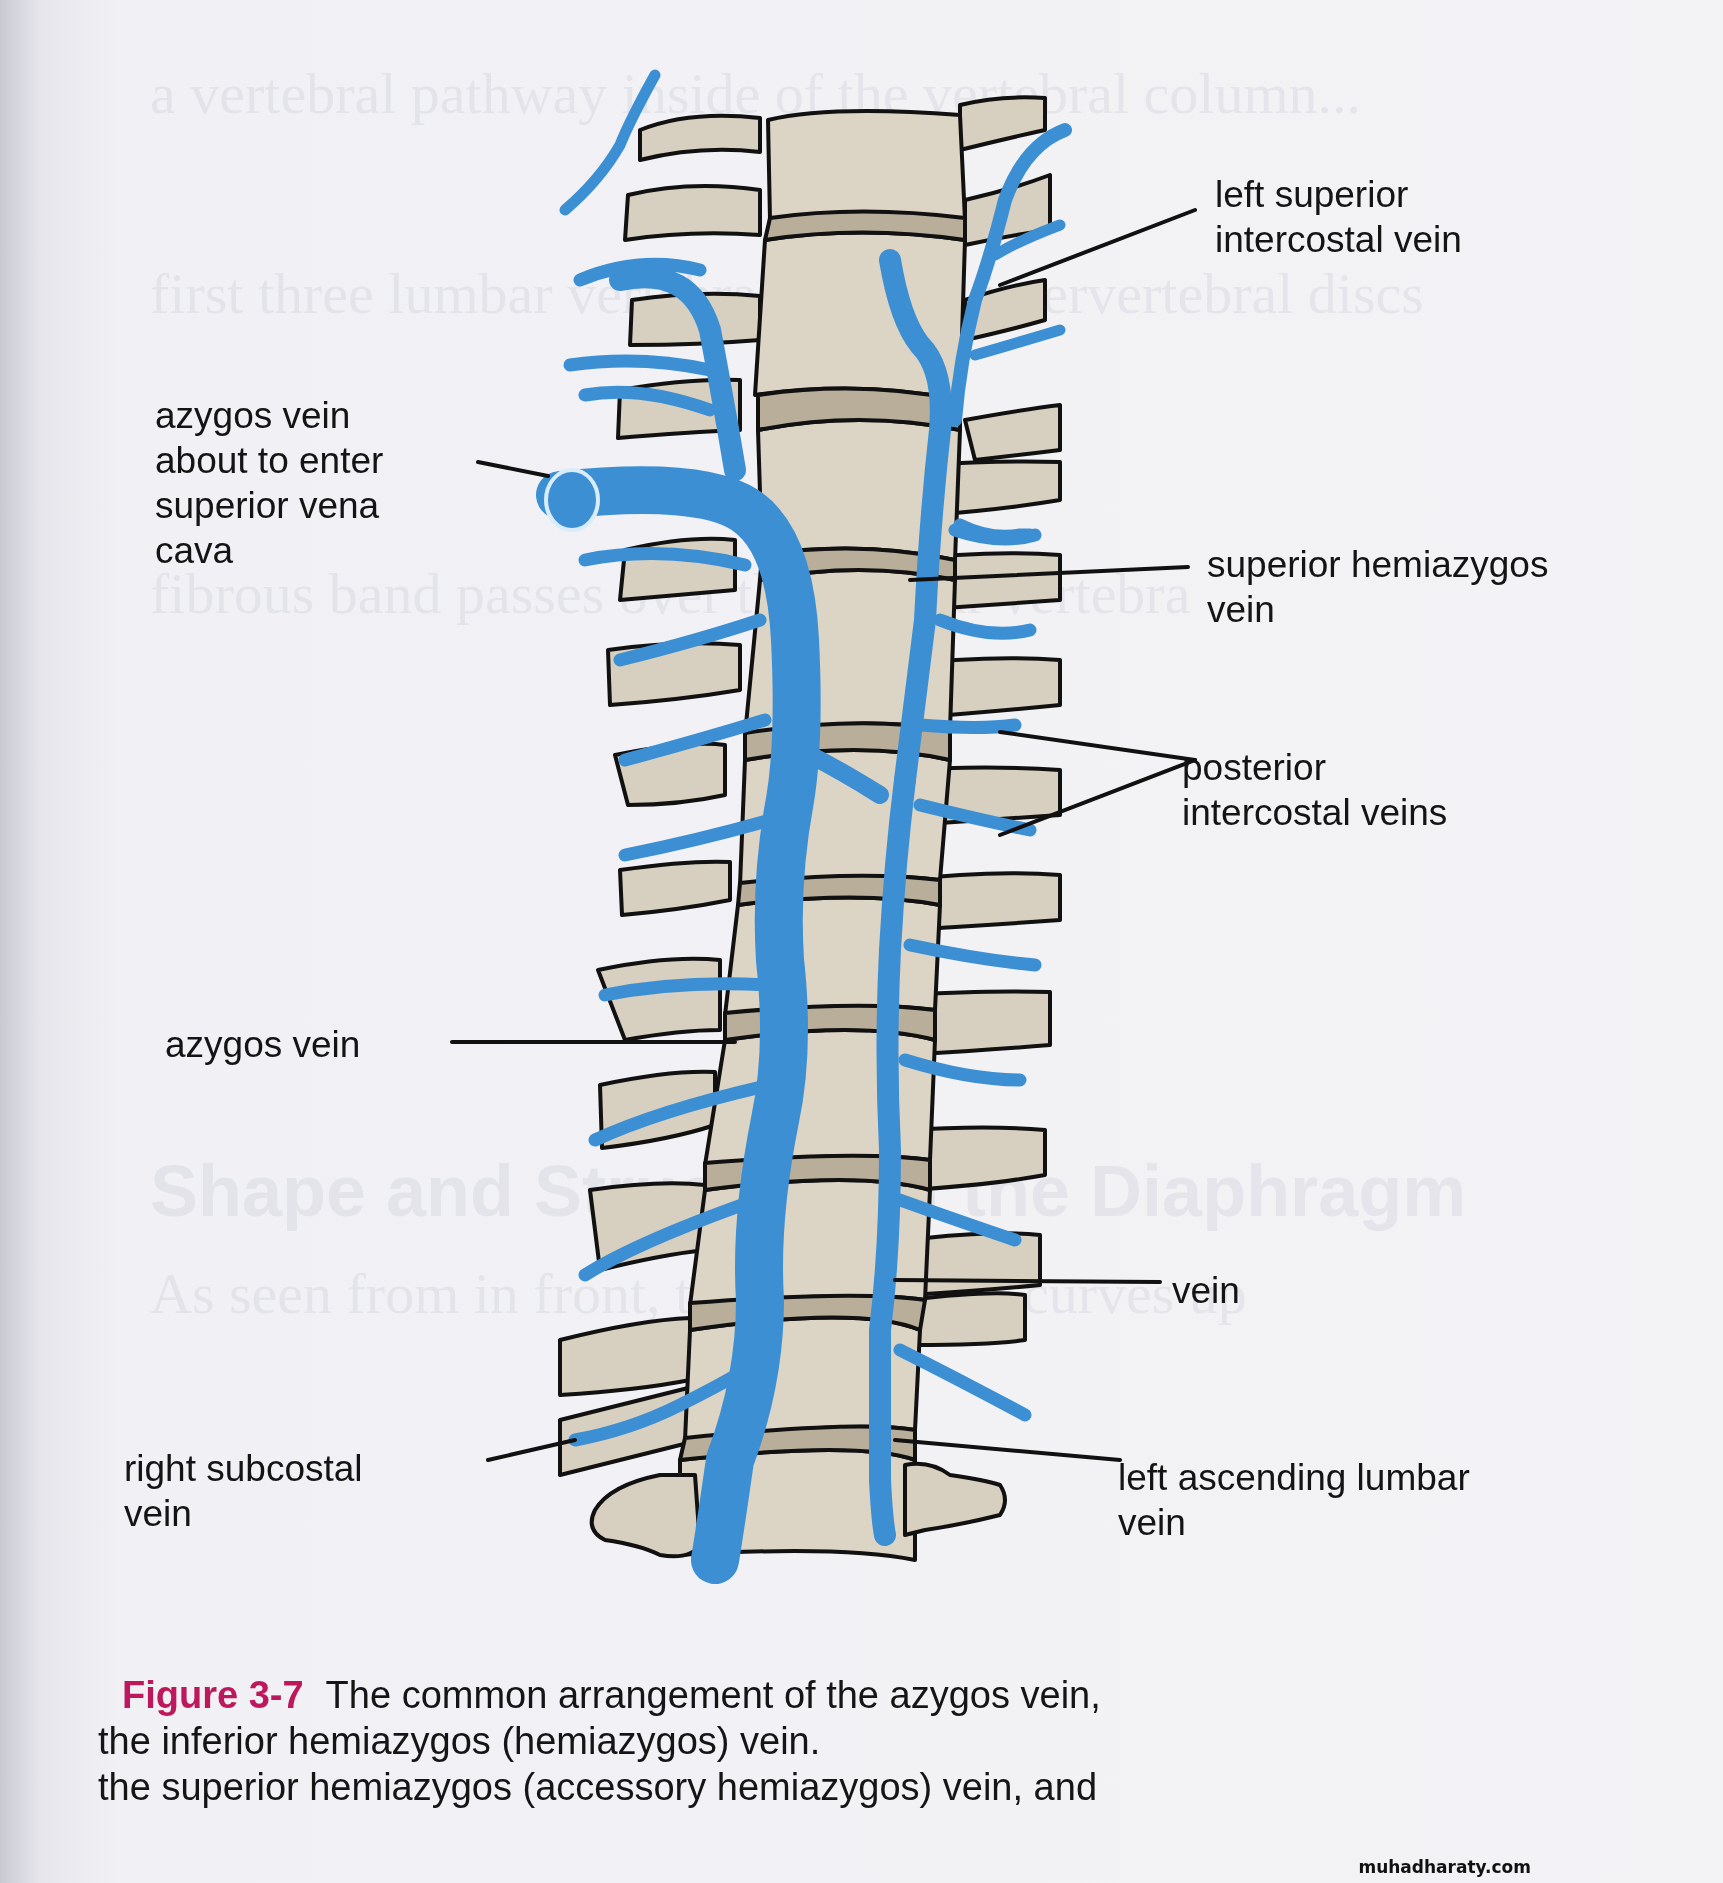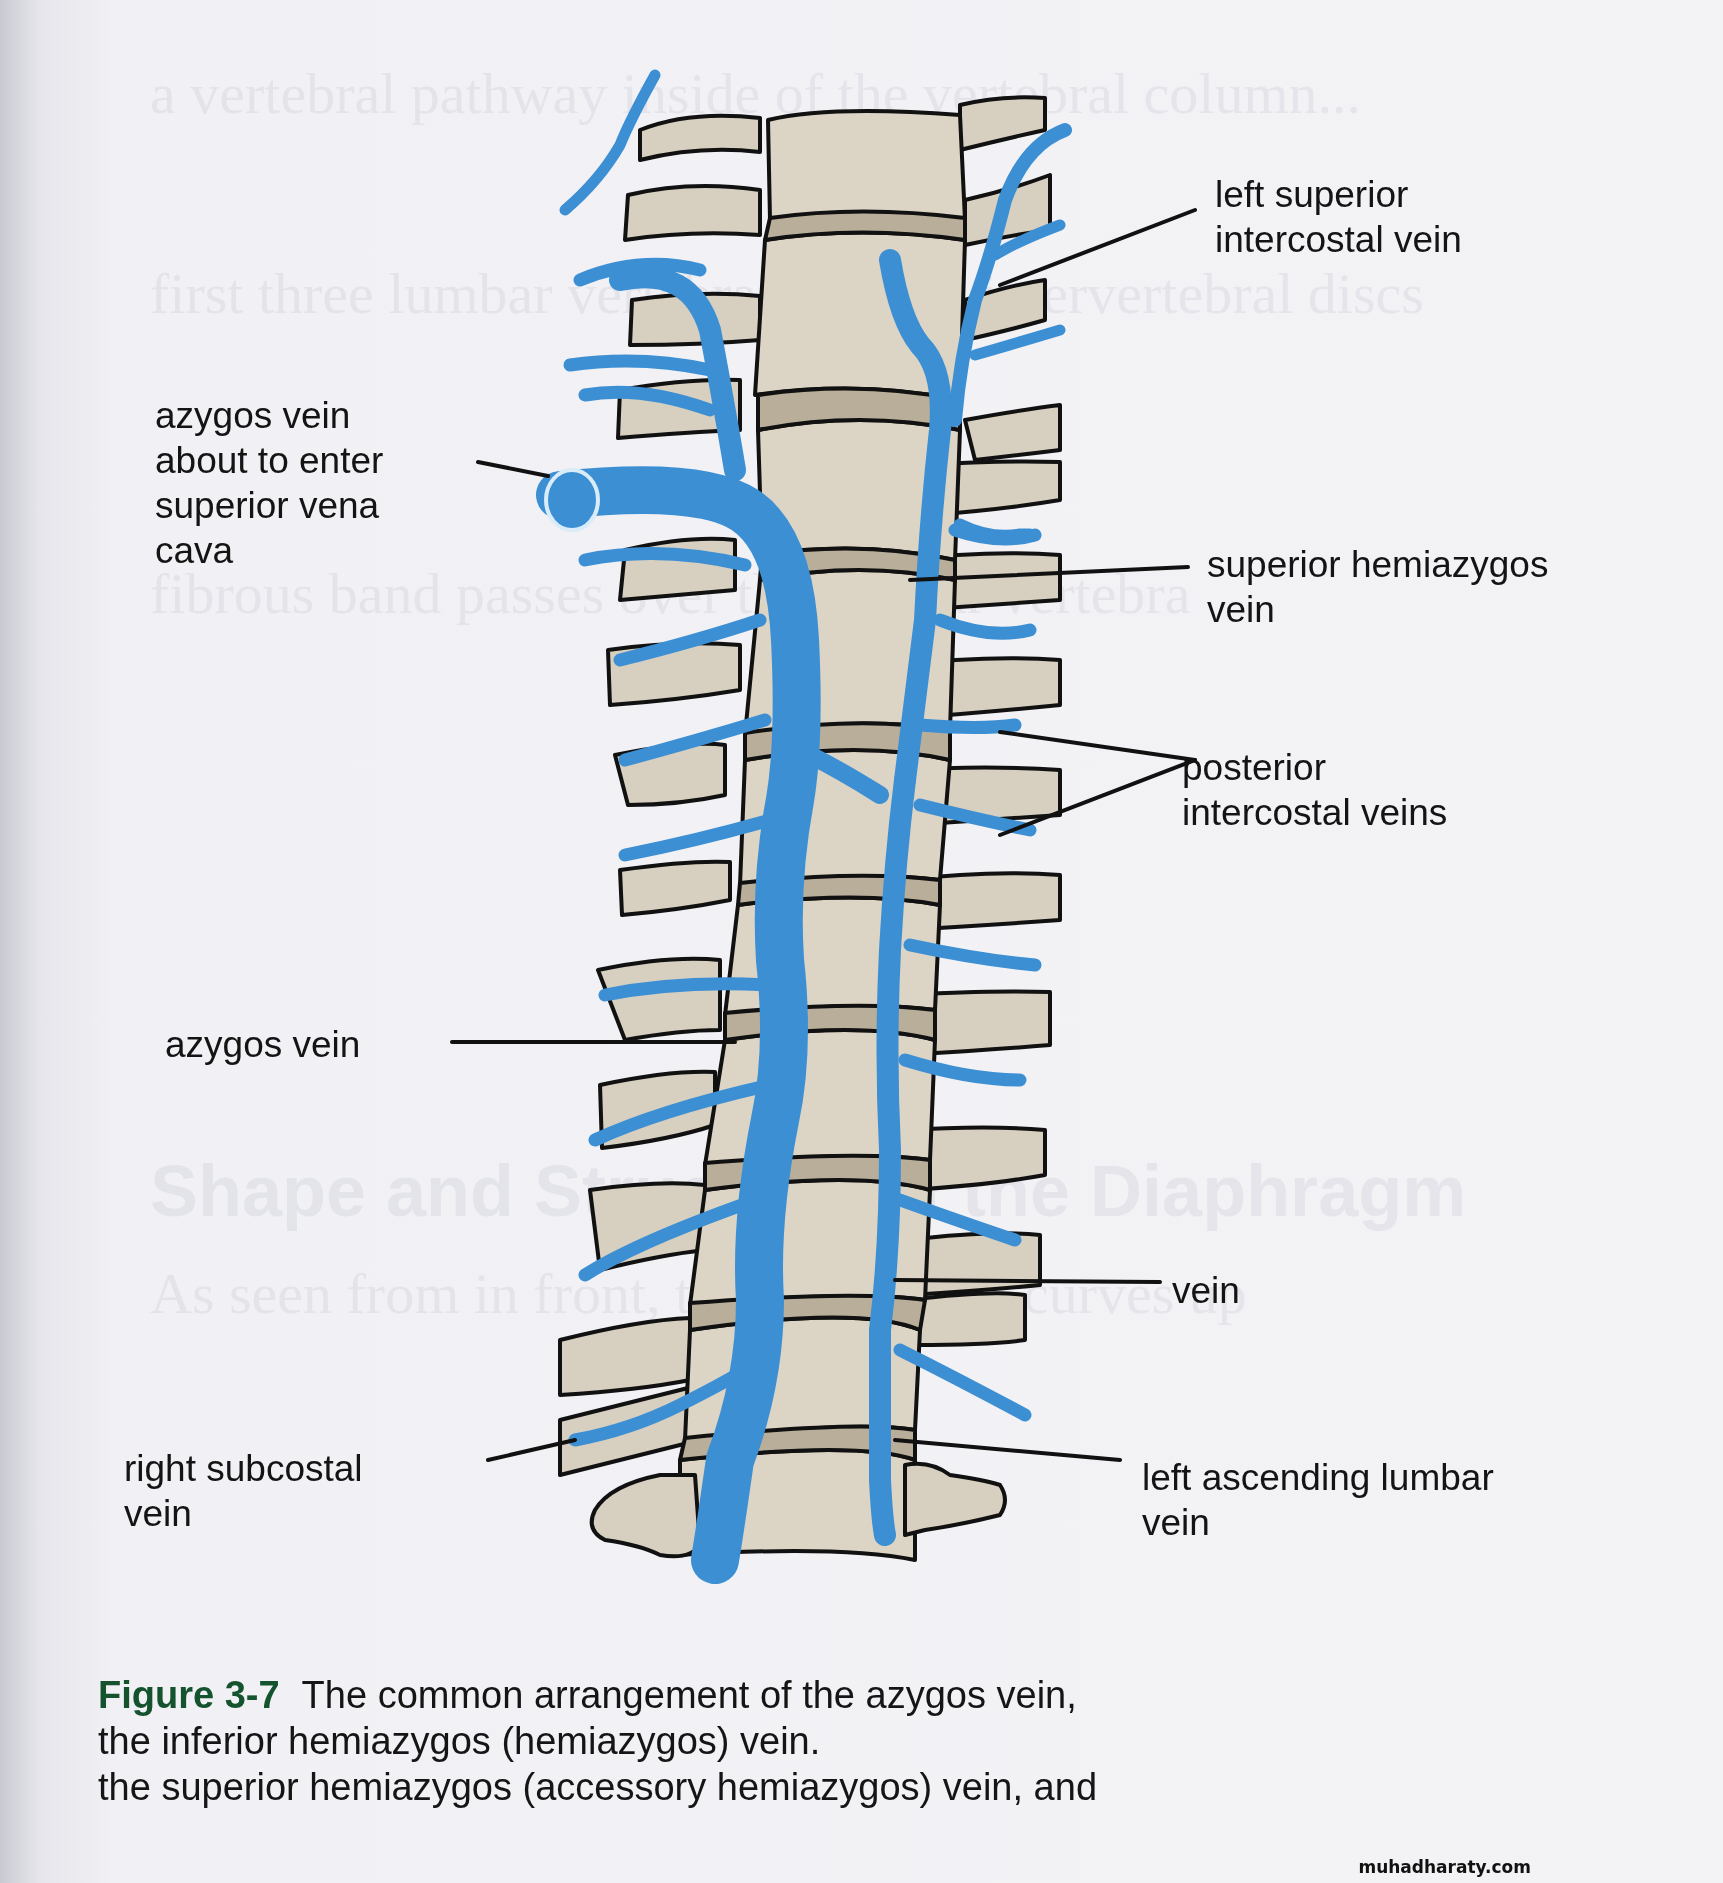--- a/index.html
+++ b/index.html
@@ -19,21 +19,21 @@
     .label {
       position: absolute; color: #141414; font-size: 37px; line-height: 45px;
       white-space: nowrap; font-family: "Liberation Sans", sans-serif;
     }
     .label span { display: block; }
     .caption {
       position: absolute; left: 98px; top: 1672px; width: 1520px;
       font-size: 38px; line-height: 46px; color: #151515;
       font-family: "Liberation Sans", sans-serif;
     }
-    .caption .fig-num { color: #14532d; font-weight: bold; margin-right: 22px; }
+    .caption .fig-num { color: #be185d; font-weight: bold; margin-right: 22px; margin-left: 24px; }
     .watermark {
       position: absolute; right: 14px; bottom: 6px; font-size: 17px; font-weight: bold;
       color: #111; font-family: "DejaVu Sans", sans-serif; margin-left: 26px;
     }
   </style>
 </head>
 <body>
 
 <div class="page">
 
@@ -189,21 +189,21 @@
   <div class="label" style="left:165px;top:1022px;">
     <span>azygos vein</span>
   </div>
   <div class="label" style="left:1172px;top:1268px;">
     <span>vein</span>
   </div>
   <div class="label" style="left:124px;top:1446px;">
     <span>right subcostal</span>
     <span>vein</span>
   </div>
-  <div class="label" style="left:1142px;top:1455px;">
+  <div class="label" style="left:1118px;top:1455px;">
     <span>left ascending lumbar</span>
     <span>vein</span>
   </div>
 
   <div class="caption">
     <div><span class="fig-num">Figure 3-7</span><span>The common arrangement of the azygos vein,</span></div>
     <div>the inferior hemiazygos (hemiazygos) vein.</div>
     <div>the superior hemiazygos (accessory hemiazygos) vein, and</div>
   </div>
 

